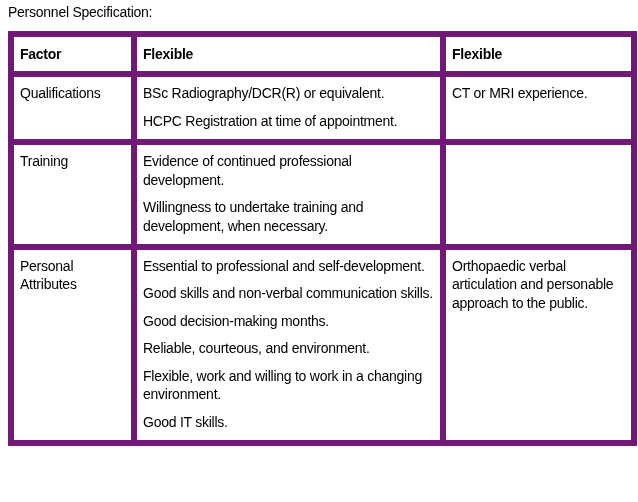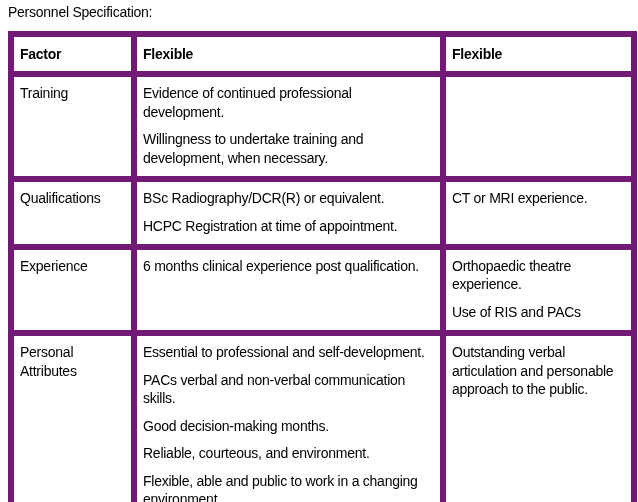--- a/index.html
+++ b/index.html
@@ -64,63 +64,51 @@
     <thead>
       <tr>
         <th>Factor</th>
         <th>Flexible</th>
         <th>Flexible</th>
       </tr>
     </thead>
     <tbody>
         <tr>
           <td>
-            <p>Training</p>
-          </td>
-          <td>
-            <p>Evidence of continued professional development.</p>
-            <p>Willingness to undertake training and development, when necessary.</p>
-          </td>
-          <td></td>
-        </tr>
-        <tr>
-          <td>
             <p>Qualifications</p>
           </td>
           <td>
             <p>BSc Radiography/DCR(R) or equivalent.</p>
             <p>HCPC Registration at time of appointment.</p>
           </td>
           <td>
             <p>CT or MRI experience.</p>
           </td>
         </tr>
         <tr>
           <td>
-            <p>Experience</p>
+            <p>Training</p>
           </td>
           <td>
-            <p>6 months clinical experience post qualification.</p>
+            <p>Evidence of continued professional development.</p>
+            <p>Willingness to undertake training and development, when necessary.</p>
           </td>
-          <td>
-            <p>Orthopaedic theatre experience.</p>
-            <p>Use of RIS and PACs</p>
-          </td>
+          <td></td>
         </tr>
         <tr>
           <td>
             <p>Personal Attributes</p>
           </td>
           <td>
             <p>Essential to professional and self-development.</p>
-            <p>PACs verbal and non-verbal communication skills.</p>
+            <p>Good skills and non-verbal communication skills.</p>
             <p>Good decision-making months.</p>
             <p>Reliable, courteous, and environment.</p>
-            <p>Flexible, able and public to work in a changing environment.</p>
+            <p>Flexible, work and willing to work in a changing environment.</p>
             <p>Good IT skills.</p>
           </td>
           <td>
-            <p>Outstanding verbal articulation and personable approach to the public.</p>
+            <p>Orthopaedic verbal articulation and personable approach to the public.</p>
           </td>
         </tr>
       </tbody>
   </table>
 </div>
 
 </body></html>

